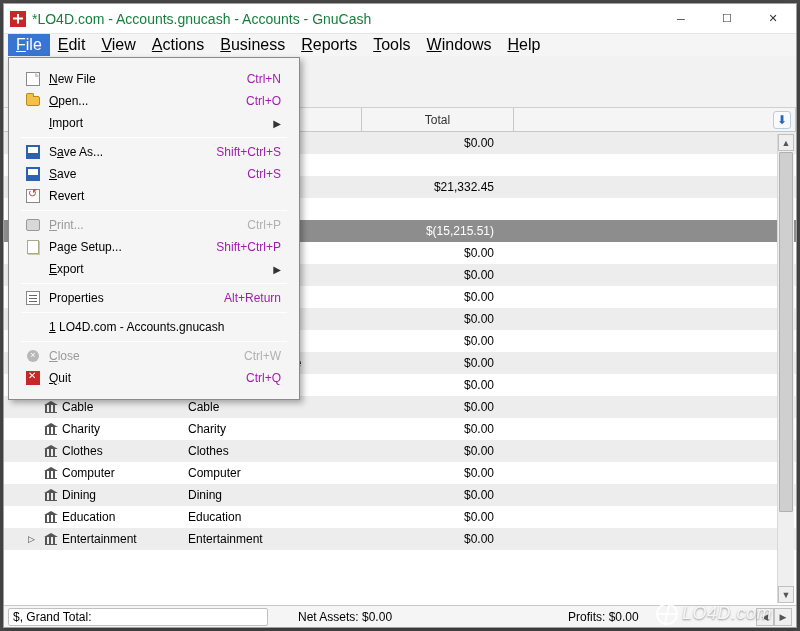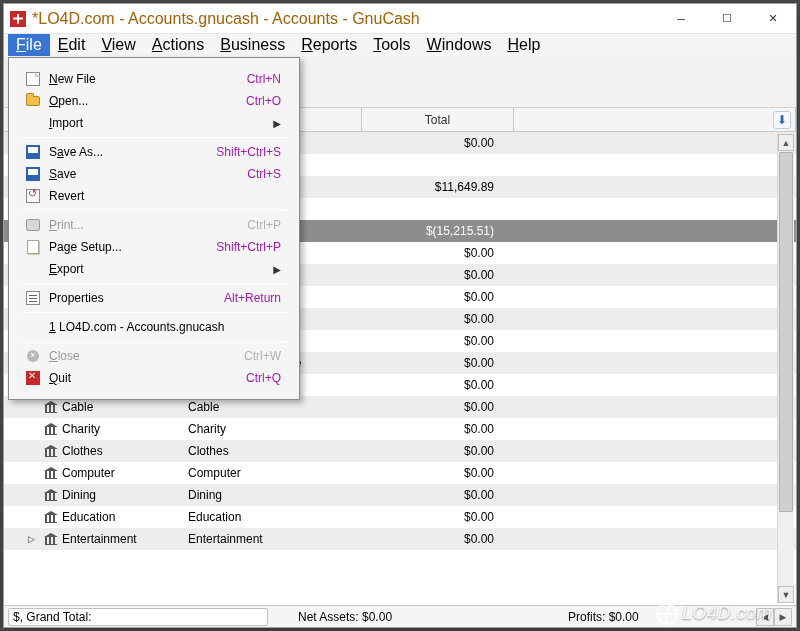--- a/index.html
+++ b/index.html
@@ -3,21 +3,21 @@
 <meta charset="utf-8">
 <style>
 * { box-sizing: border-box; margin: 0; padding: 0; font-family: "Segoe UI", Tahoma, sans-serif; }
 body { background: #4a4a4a; width: 800px; height: 631px; overflow: hidden; position: relative; }
 
 .window { position: absolute; left: 3px; top: 3px; width: 794px; height: 625px; background: #fff; border: 1px solid #a0a0a0; box-shadow: 0 2px 8px rgba(0,0,0,0.3); }
 
 .titlebar { height: 30px; background: #fff; display: flex; align-items: center; padding: 0 0 0 6px; border-bottom: 1px solid #e5e5e5; }
 .titlebar .app-icon { width: 16px; height: 16px; background: #c62828; margin-right: 6px; position: relative; }
 .titlebar .app-icon::after { content: ""; position: absolute; left:3px; top:3px; width:10px; height:10px; background:#fff; clip-path: polygon(0 40%, 40% 40%, 40% 0, 60% 0, 60% 40%, 100% 40%, 100% 60%, 60% 60%, 60% 100%, 40% 100%, 40% 60%, 0 60%); }
-.titlebar .title-text { font-size: 16px; color: #a16207; flex: 0 0 auto; }
+.titlebar .title-text { font-size: 14px; color: #15803d; flex: 0 0 auto; }
 .titlebar .spacer { flex: 1; }
 .win-btn { width: 46px; height: 30px; display:flex; align-items:center; justify-content:center; font-size:11px; color:#333; }
 
 .menubar { height: 22px; background:#f5f5f5; display:flex; align-items:center; padding: 0 4px; font-size:16px; }
 .menu-item { padding: 2px 8px; cursor:default; }
 .menu-item.active { background:#3874d1; color:#fff; }
 .menu-item .ul { text-decoration: underline; }
 
 .toolbar-area { height: 52px; background:#f2f2f2; border-bottom: 1px solid #d0d0d0; }
 
@@ -134,21 +134,21 @@
       </div>
       <div class="row">
         <div class="cell-name"></div>
         <div class="cell-desc"></div>
         <div class="cell-total"></div>
         <div class="cell-rest"></div>
       </div>
       <div class="row alt">
         <div class="cell-name"></div>
         <div class="cell-desc"></div>
-        <div class="cell-total">$11,649.89</div>
+        <div class="cell-total">$21,332.45</div>
         <div class="cell-rest"></div>
       </div>
       <div class="row">
         <div class="cell-name"></div>
         <div class="cell-desc"></div>
         <div class="cell-total"></div>
         <div class="cell-rest"></div>
       </div>
       <div class="row sel">
         <div class="cell-name"></div>

